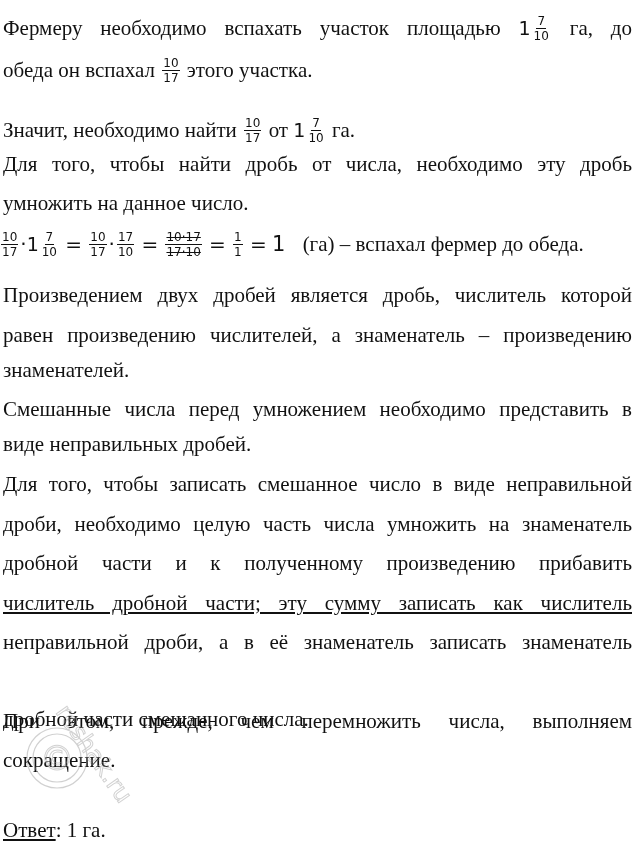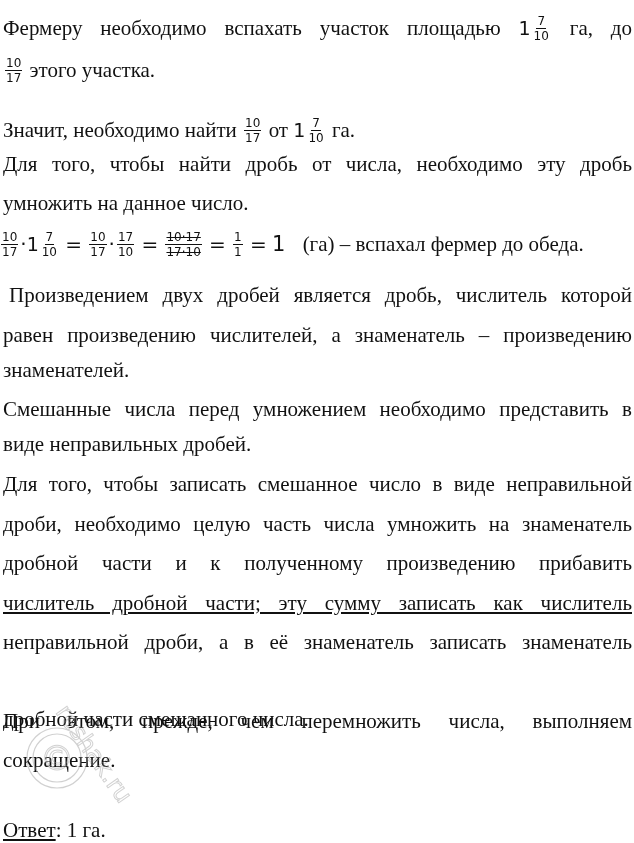--- a/index.html
+++ b/index.html
@@ -30,20 +30,21 @@
 
 <div class="line just" style="top:16px;">
   <span>Фермеру необходимо вспахать участок площадью</span>
   <span style="white-space:nowrap;"><span class="whole">1</span><span class="frac">
         <span class="num">7</span>
         <span class="den">10</span>
       </span></span>
   <span>га, до</span>
 </div>
 <div class="line" style="top:58px;">
+  <span>обеда он вспахал</span>
   <span class="frac">
       <span class="num">10</span>
       <span class="den">17</span>
     </span>
   <span>этого участка.</span>
 </div>
 
 <div class="line" style="top:108px;margin-top:10px;">
   <span>Значит, необходимо найти</span>
   <span class="frac">
@@ -85,21 +86,21 @@
   <span class="mathsym">=</span>
   <span class="frac">
       <span class="num">1</span>
       <span class="den">1</span>
     </span>
   <span class="mathsym">=</span>
   <span class="whole" style="font-size:21px;">1</span>
   <span style="margin-left:12px;">(га) – вспахал фермер до обеда.</span>
 </div>
 
-<div class="line just" style="top:283px;margin-left:6px;">Произведением двух дробей является дробь, числитель которой</div>
+<div class="line just" style="top:283px;">Произведением двух дробей является дробь, числитель которой</div>
 <div class="line just" style="top:323px;">равен произведению числителей, а знаменатель – произведению</div>
 <div class="line" style="top:358px;">знаменателей.</div>
 
 <div class="line just" style="top:397px;">Смешанные числа перед умножением необходимо представить в</div>
 <div class="line" style="top:432px;">виде неправильных дробей.</div>
 
 <div class="line just" style="top:472px;">Для того, чтобы записать смешанное число в виде неправильной</div>
 <div class="line just" style="top:512px;">дроби, необходимо целую часть числа умножить на знаменатель</div>
 <div class="line just" style="top:551px;">дробной части и к полученному произведению прибавить</div>
 <div class="line just" style="top:591px;text-decoration:underline;">числитель дробной части; эту сумму записать как числитель</div>

